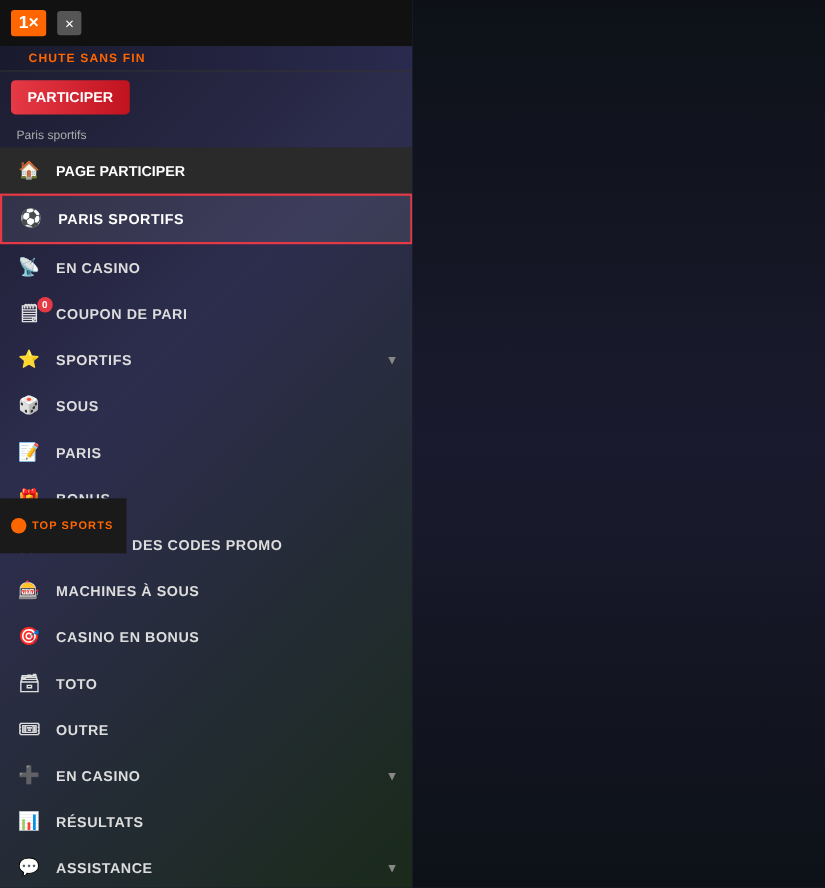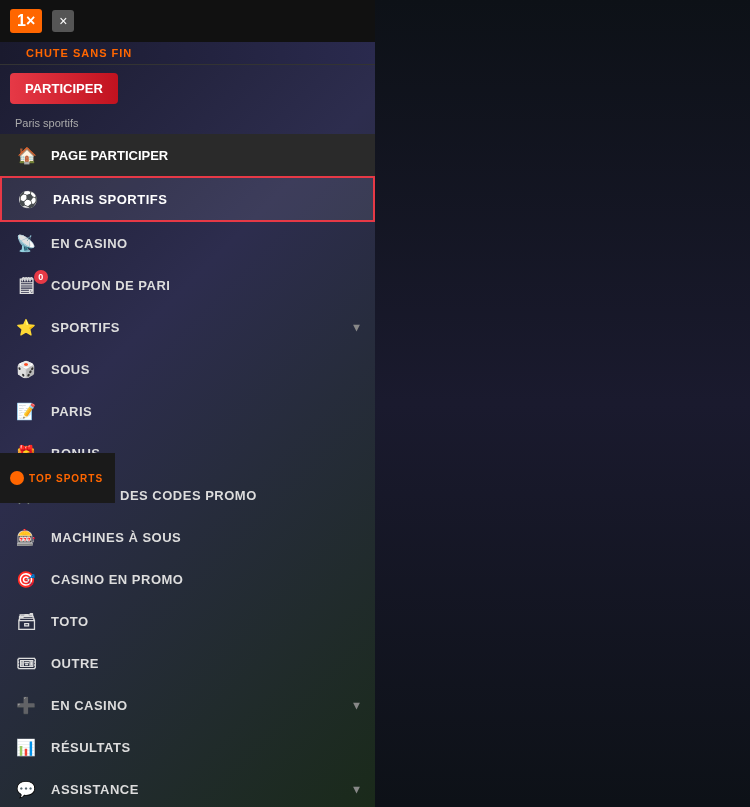--- a/index.html
+++ b/index.html
@@ -254,21 +254,21 @@
       <span>MAGASIN DES CODES PROMO</span>
     </div>
 
     <div class="nav-item">
       <div class="nav-icon">🎰</div>
       <span>MACHINES À SOUS</span>
     </div>
 
     <div class="nav-item">
       <div class="nav-icon">🎯</div>
-      <span>CASINO EN PROMO</span>
+      <span>CASINO EN BONUS</span>
     </div>
 
     <div class="nav-item">
       <div class="nav-icon">🗃</div>
       <span>TOTO</span>
     </div>
 
     <div class="nav-item">
       <div class="nav-icon">🎟</div>
       <span>OUTRE</span>

